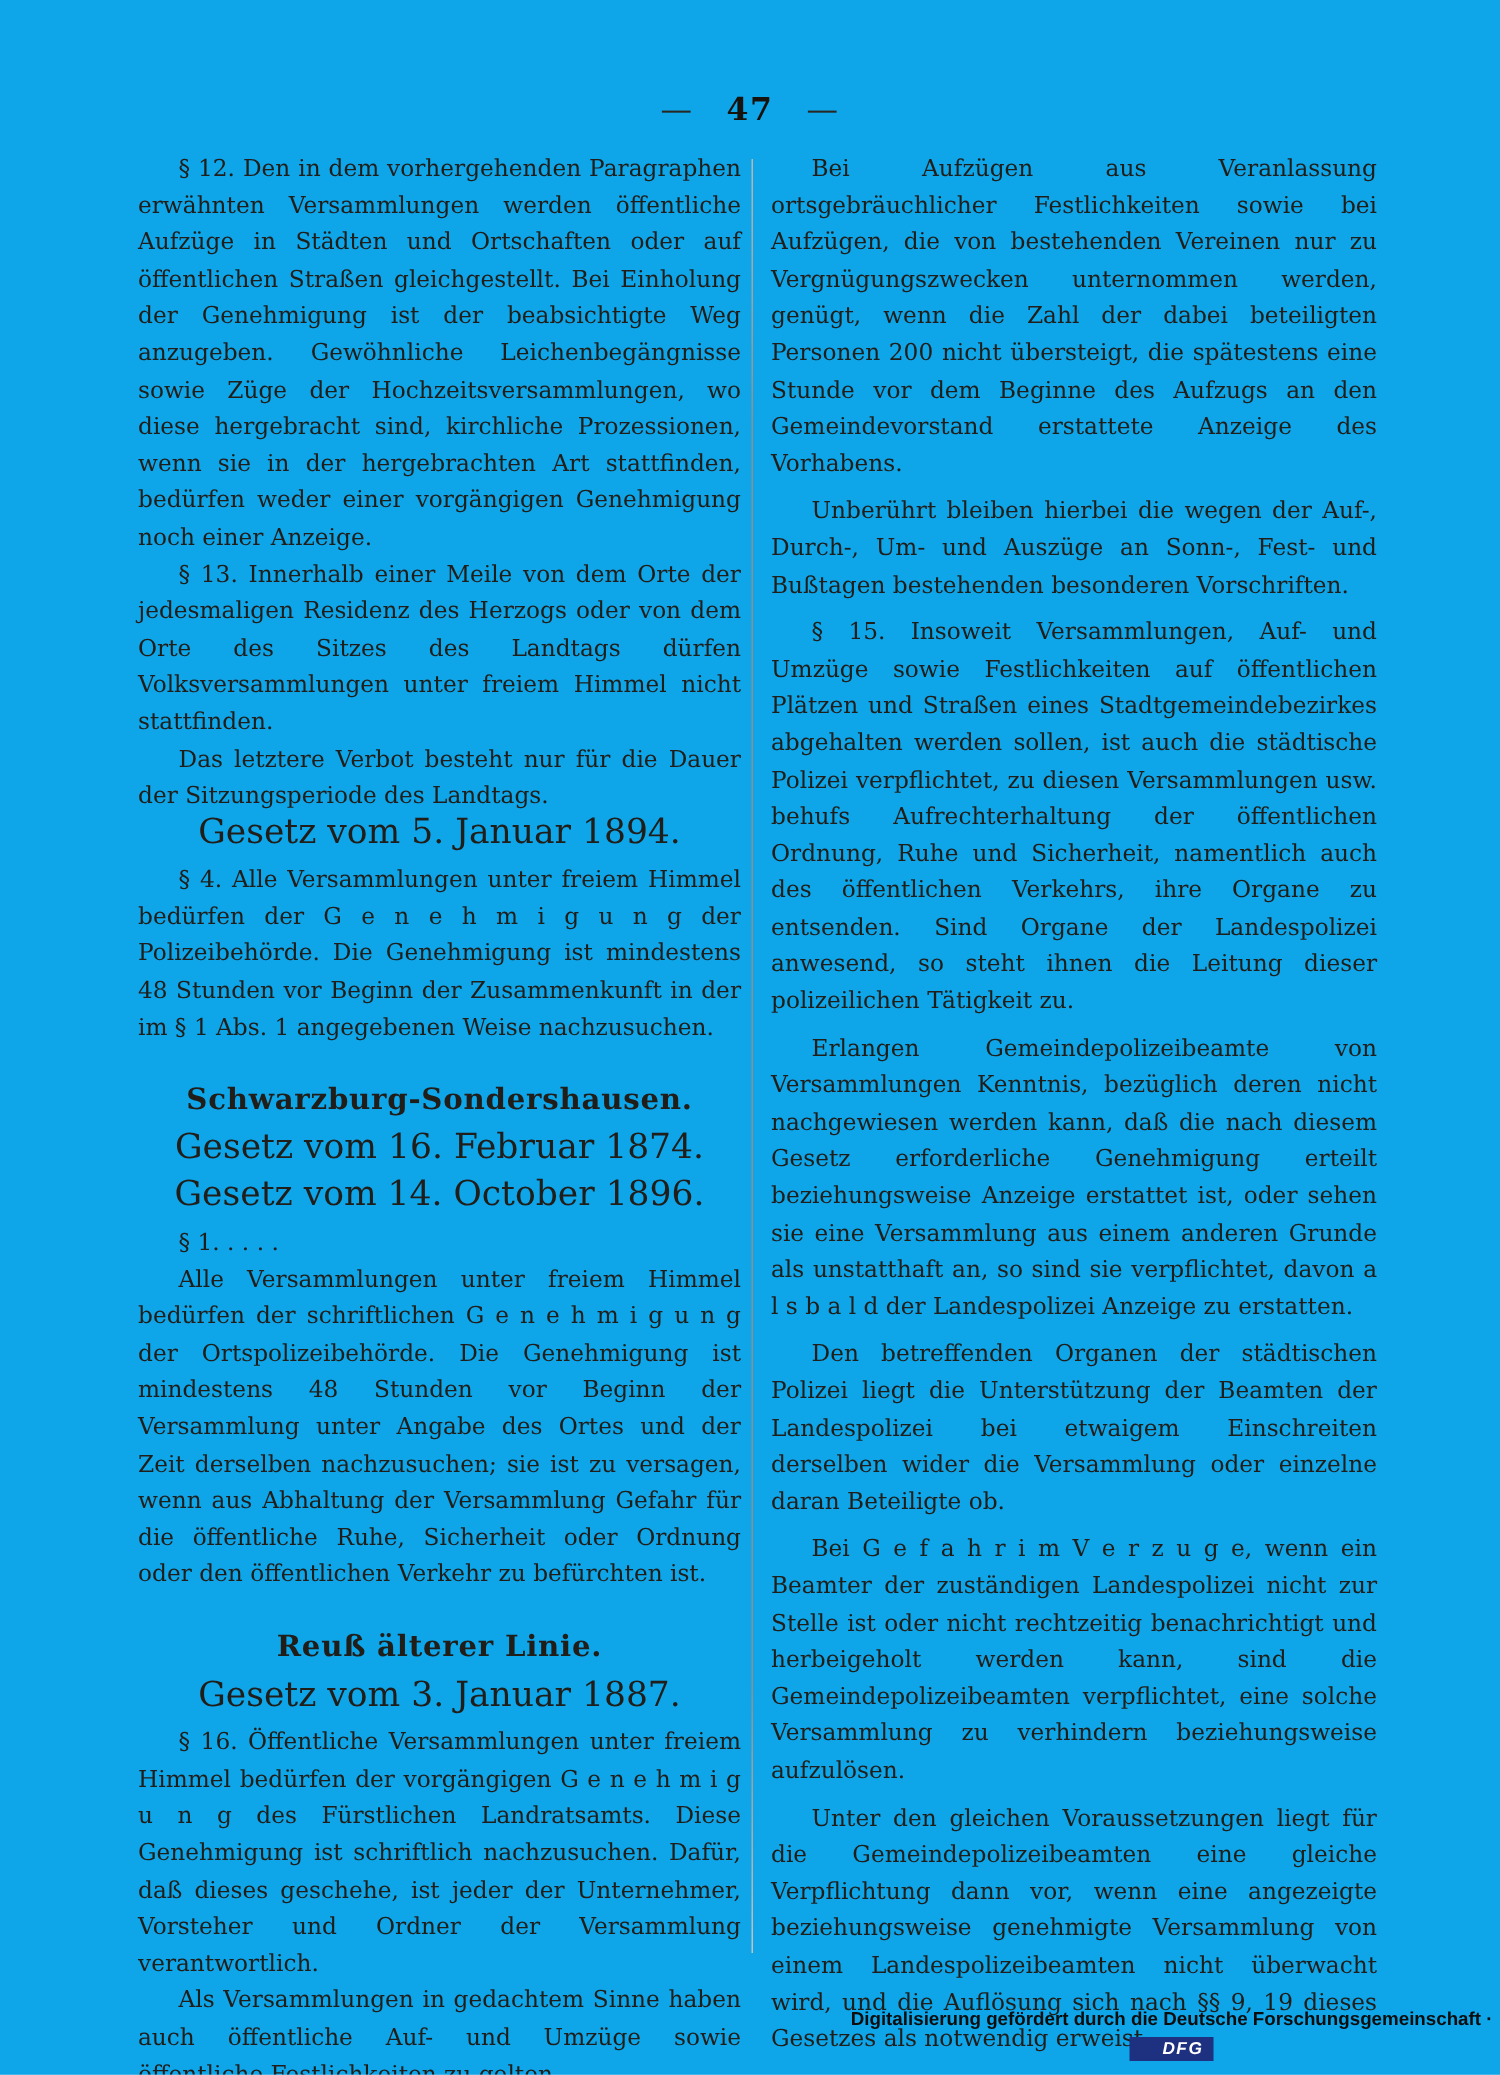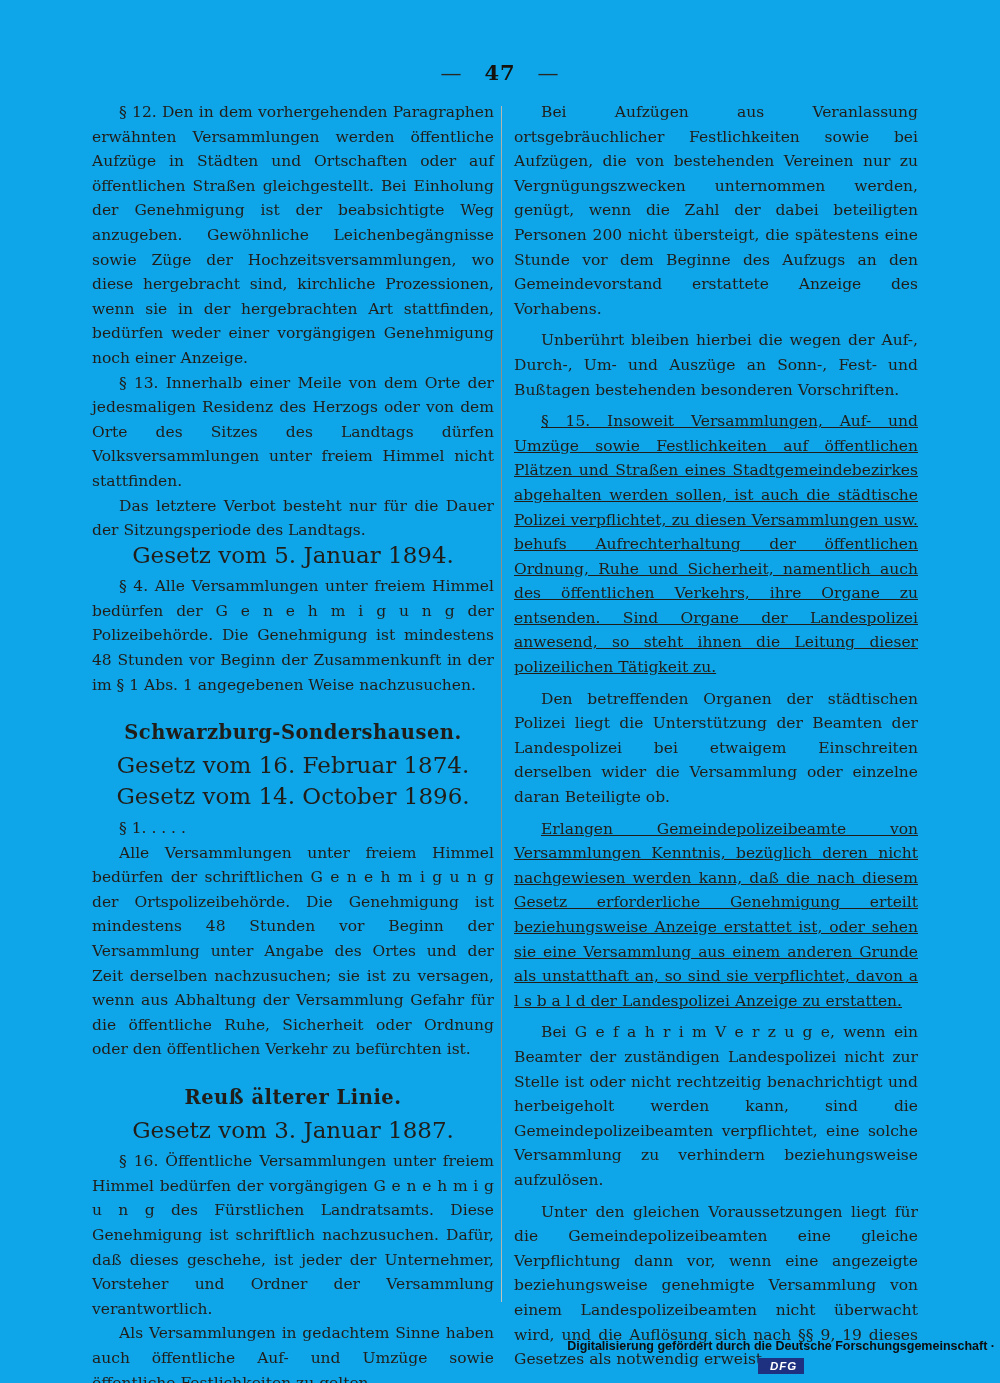--- a/index.html
+++ b/index.html
@@ -30,21 +30,21 @@
     color:#211d18;
   }
   .col-left{left:92px;width:402px;}
   .col-right{left:514px;width:404px;}
   .divider{
     position:absolute;left:501px;top:106px;height:1196px;width:1px;
     background:linear-gradient(#b9b9b4,#8f8f8a 15%,#8f8f8a 85%,#c4c4bf);
   }
   .col p.body{margin:0;text-indent:27px;}
   .col-right p.body + p.body{margin-top:7px;}
-  .col p.gap{margin-top:12px;text-decoration:underline;}
+  .col p.gap{margin-top:12px;}
   .col h2.heading{
     margin:24px 0 7px;
     text-align:center;text-indent:0;
     font-size:19.5px;font-weight:bold;
     letter-spacing:.5px;
   }
   .col .subheading{
     margin:0 0 7px;
     text-align:center;text-indent:0;
     font-size:23px;
@@ -54,21 +54,21 @@
     font-family:"Liberation Sans","DejaVu Sans",sans-serif;
     font-size:12.5px;font-weight:bold;color:#0d0d0d;
     display:flex;align-items:center;gap:5px;flex-direction:column;
   }
   .dfg-logo{
     display:inline-block;
     background:#1e3181;color:#ffffff;
     font-family:"Liberation Sans","DejaVu Sans",sans-serif;
     font-style:italic;font-weight:bold;
     font-size:11.5px;line-height:14px;
-    padding:1px 7px 1px 12px;
+    padding:1px 7px 1px 22px;
     letter-spacing:1px;
   }
 </style>
 </head>
 <body>
 
 <div class="sheet">
 
   <div class="page-header">
     <span class="dash">—</span><span>47</span><span class="dash">—</span>
@@ -90,22 +90,22 @@
       <h2 class="heading">Reuß älterer Linie.</h2>
       <div class="subheading">Gesetz vom 3. Januar 1887.</div>
       <p class="body">§ 16.  Öffentliche Versammlungen unter freiem Himmel bedürfen der vorgängigen G e n e h m i g u n g des Fürstlichen Landratsamts. Diese Genehmigung ist schriftlich nachzusuchen. Dafür, daß dieses geschehe, ist jeder der Unternehmer, Vorsteher und Ordner der Versammlung verantwortlich.</p>
       <p class="body">Als Versammlungen in gedachtem Sinne haben auch öffentliche Auf- und Umzüge sowie öffentliche Festlichkeiten zu gelten.</p>
     </div>
 
   <div class="col col-right">
       <p class="body">Bei Aufzügen aus Veranlassung ortsgebräuchlicher Festlichkeiten sowie bei Aufzügen, die von bestehenden Vereinen nur zu Vergnügungszwecken unternommen werden, genügt, wenn die Zahl der dabei beteiligten Personen 200 nicht übersteigt, die spätestens eine Stunde vor dem Beginne des Aufzugs an den Gemeindevorstand erstattete Anzeige des Vorhabens.</p>
       <p class="body">Unberührt bleiben hierbei die wegen der Auf-, Durch-, Um- und Auszüge an Sonn-, Fest- und Bußtagen bestehenden besonderen Vorschriften.</p>
       <p class="body gap">§ 15.  Insoweit Versammlungen, Auf- und Umzüge sowie Festlichkeiten auf öffentlichen Plätzen und Straßen eines Stadtgemeindebezirkes abgehalten werden sollen, ist auch die städtische Polizei verpflichtet, zu diesen Versammlungen usw. behufs Aufrechterhaltung der öffentlichen Ordnung, Ruhe und Sicherheit, namentlich auch des öffentlichen Verkehrs, ihre Organe zu entsenden. Sind Organe der Landespolizei anwesend, so steht ihnen die Leitung dieser polizeilichen Tätigkeit zu.</p>
+      <p class="body gap">Erlangen Gemeindepolizeibeamte von Versammlungen Kenntnis, bezüglich deren nicht nachgewiesen werden kann, daß die nach diesem Gesetz erforderliche Genehmigung erteilt beziehungsweise Anzeige erstattet ist, oder sehen sie eine Versammlung aus einem anderen Grunde als unstatthaft an, so sind sie verpflichtet, davon a l s b a l d der Landespolizei Anzeige zu erstatten.</p>
       <p class="body">Den betreffenden Organen der städtischen Polizei liegt die Unterstützung der Beamten der Landespolizei bei etwaigem Einschreiten derselben wider die Versammlung oder einzelne daran Beteiligte ob.</p>
-      <p class="body gap">Erlangen Gemeindepolizeibeamte von Versammlungen Kenntnis, bezüglich deren nicht nachgewiesen werden kann, daß die nach diesem Gesetz erforderliche Genehmigung erteilt beziehungsweise Anzeige erstattet ist, oder sehen sie eine Versammlung aus einem anderen Grunde als unstatthaft an, so sind sie verpflichtet, davon a l s b a l d der Landespolizei Anzeige zu erstatten.</p>
       <p class="body">Bei G e f a h r  i m  V e r z u g e, wenn ein Beamter der zuständigen Landespolizei nicht zur Stelle ist oder nicht rechtzeitig benachrichtigt und herbeigeholt werden kann, sind die Gemeindepolizeibeamten verpflichtet, eine solche Versammlung zu verhindern beziehungsweise aufzulösen.</p>
       <p class="body">Unter den gleichen Voraussetzungen liegt für die Gemeindepolizeibeamten eine gleiche Verpflichtung dann vor, wenn eine angezeigte beziehungsweise genehmigte Versammlung von einem Landespolizeibeamten nicht überwacht wird, und die Auflösung sich nach §§ 9, 19 dieses Gesetzes als notwendig erweist.</p>
       <p class="body gap">§ 17.  Innerhalb einer Meile von dem Orte der jedesmaligen Residenz des Landesherrn oder von dem Orte des Sitzes des versammelten Landtags dürfen Versammlungen der im § 2 gedachten Art unter freiem Himmel nicht stattfinden.</p>
     </div>
 
   <div class="footer">
     <span>Digitalisierung gefördert durch die Deutsche Forschungsgemeinschaft ·</span>
     <span class="dfg-logo" style="background: rgb(30, 49, 129);">DFG</span>
   </div>
 

